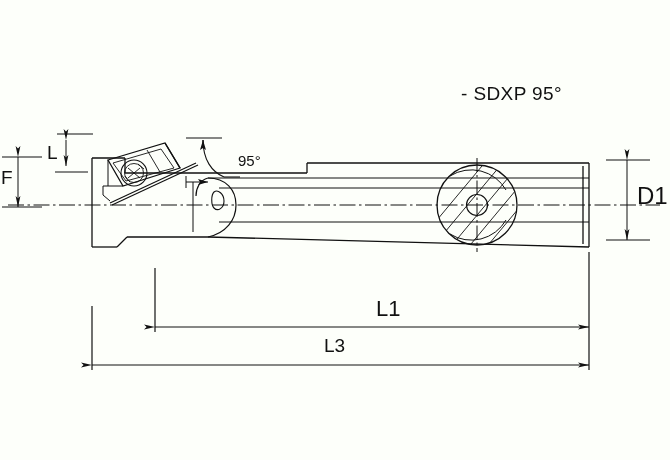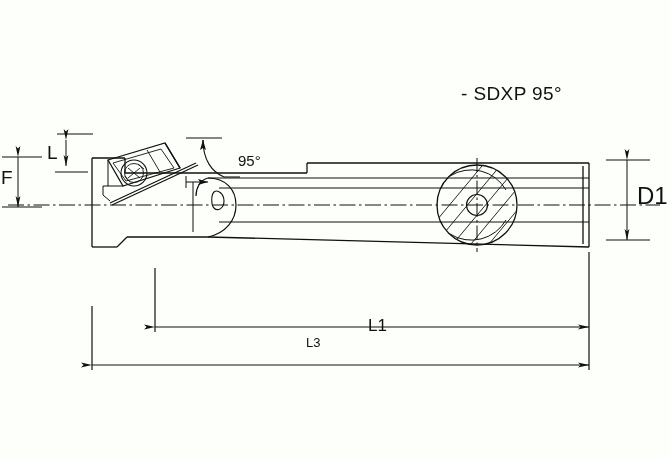--- a/index.html
+++ b/index.html
@@ -51,29 +51,28 @@
     left: 47px;
     top: 143px;
     font-size: 19px;
   }
   #dim-d1-label {
     left: 637px;
     top: 184px;
     font-size: 24px;
   }
   #dim-l1-label {
-    left: 368px;
+    left: 376px;
     top: 298px;
-    font-size: 17px;
-    margin-top: 19px;
+    font-size: 22px;
   }
   #dim-l3-label {
-    left: 306px;
+    left: 324px;
     top: 336px;
-    font-size: 13px;
+    font-size: 19px;
   }
 </style>
 </head>
 <body>
 
 <div id="root">
 
   <svg id="drawing" viewBox="0 0 670 460">
     <defs>
       <marker id="arrLeft" markerWidth="12" markerHeight="8" refX="11" refY="4" orient="auto" markerUnits="userSpaceOnUse">

